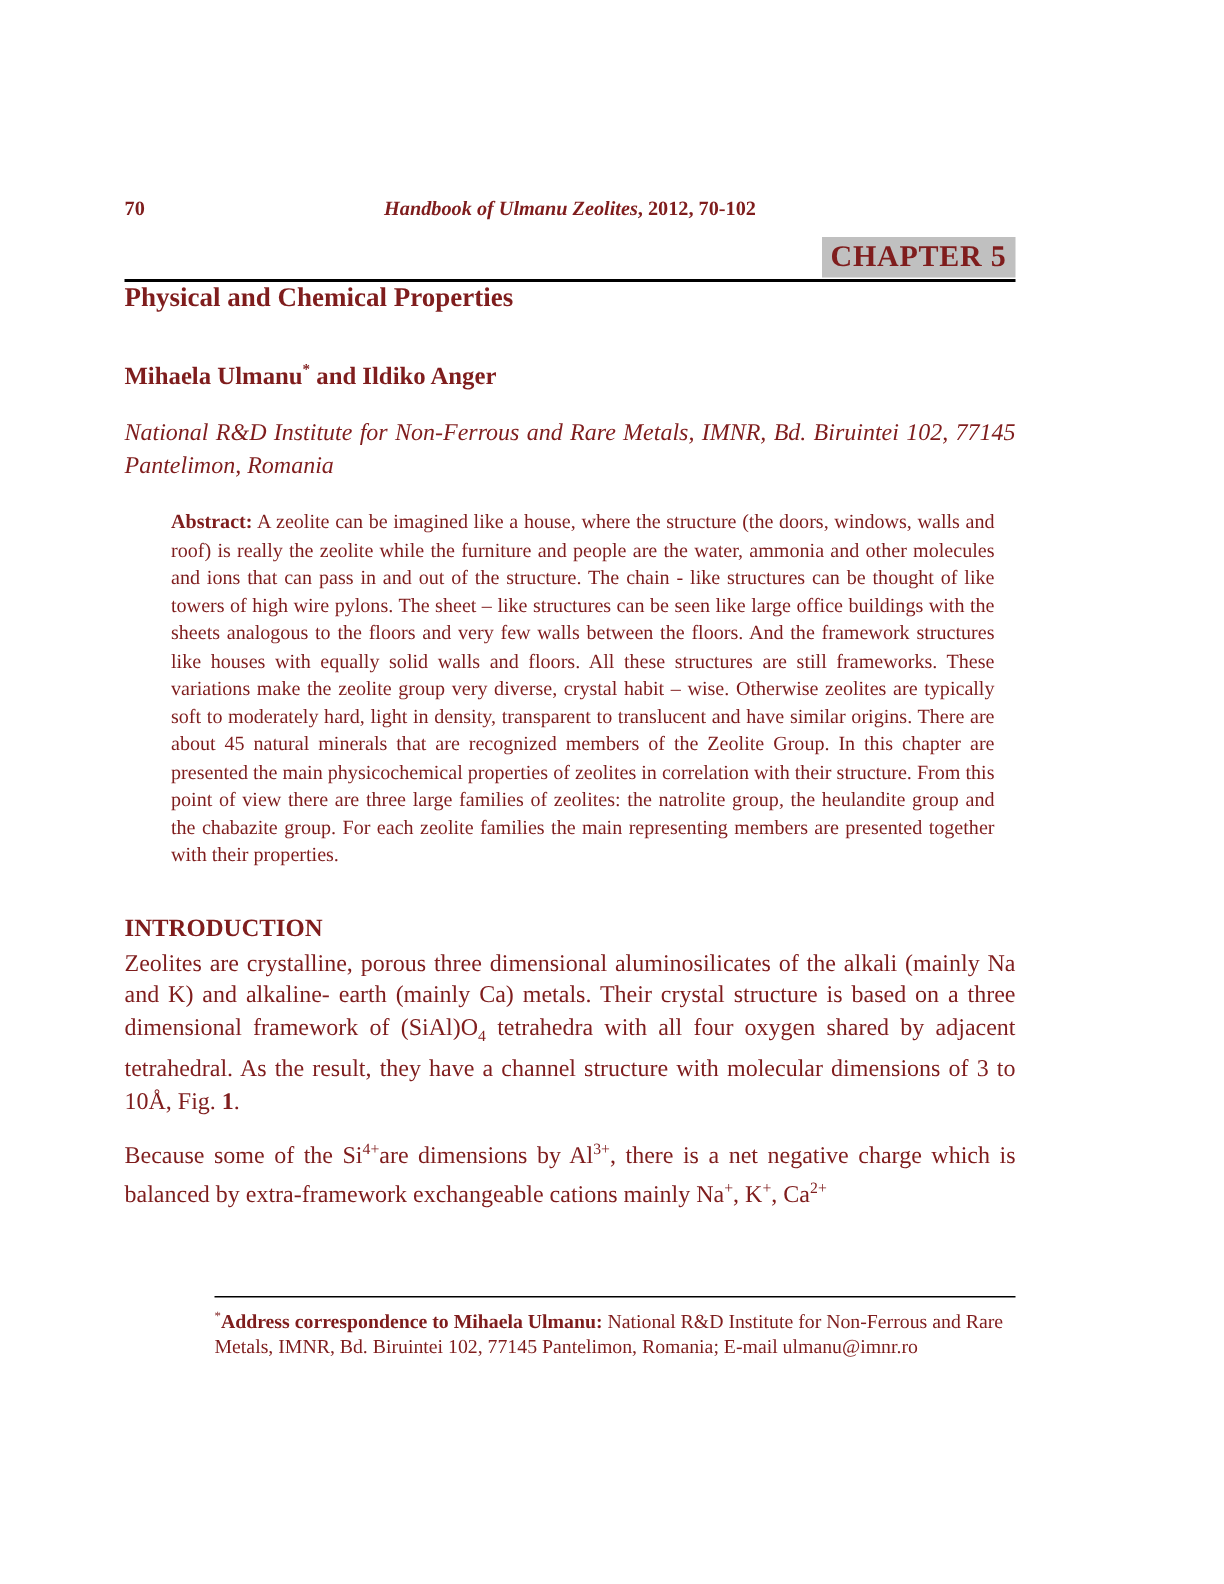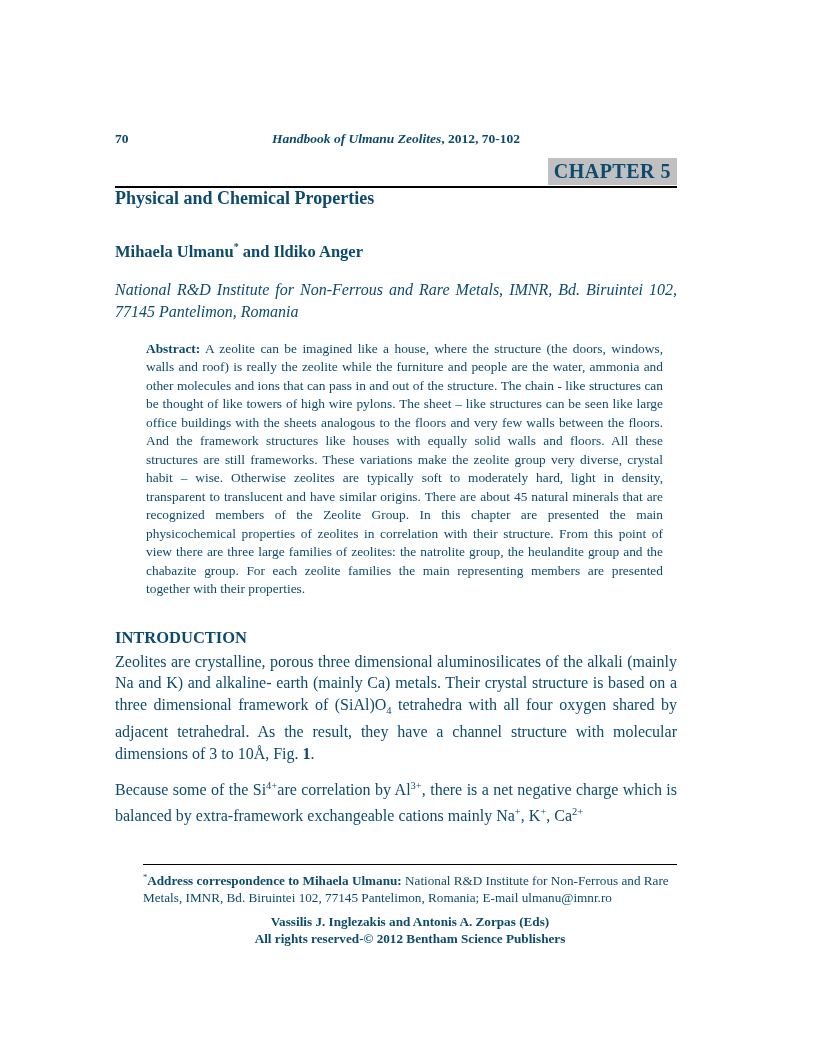--- a/index.html
+++ b/index.html
@@ -3,22 +3,22 @@
 <meta charset="utf-8">
 <style>
   * { margin: 0; padding: 0; box-sizing: border-box; }
   html, body { background: #ffffff; }
   .page {
     position: relative;
     width: 816px;
     height: 1056px;
     background: #ffffff;
     font-family: "Liberation Serif", "DejaVu Serif", serif;
-    color: #0c4a6e;
-    padding: 130px 139px 0 115px;
+    color: #7f1d1d;
+    padding: 130px 139px 0 83px;
     overflow: hidden;
   }
   
   .running-header {
     position: relative;
     height: 17px;
     font-size: 13.5px;
     line-height: 17px;
     font-weight: bold;
   }
@@ -101,24 +101,20 @@
 
   <p class="affiliation">National R&amp;D Institute for Non-Ferrous and Rare Metals, IMNR, Bd. Biruintei 102, 77145 Pantelimon, Romania</p>
 
   <p class="abstract"><b>Abstract:</b><span> A zeolite can be imagined like a house, where the structure (the doors, windows, walls and roof) is really the zeolite while the furniture and people are the water, ammonia and other molecules and ions that can pass in and out of the structure. The chain - like structures can be thought of like towers of high wire pylons. The sheet – like structures can be seen like large office buildings with the sheets analogous to the floors and very few walls between the floors. And the framework structures like houses with equally solid walls and floors. All these structures are still frameworks. These variations make the zeolite group very diverse, crystal habit – wise. Otherwise zeolites are typically soft to moderately hard, light in density, transparent to translucent and have similar origins. There are about 45 natural minerals that are recognized members of the Zeolite Group. In this chapter are presented the main physicochemical properties of zeolites in correlation with their structure. From this point of view there are three large families of zeolites: the natrolite group, the heulandite group and the chabazite group. For each zeolite families the main representing members are presented together with their properties.</span></p>
 
 
   <h2 class="section">INTRODUCTION</h2>
 
   <p class="body-para"><span>Zeolites are crystalline, porous three dimensional aluminosilicates of the alkali (mainly Na and K) and alkaline- earth (mainly Ca) metals. Their crystal structure is based on a three dimensional framework of (SiAl)O</span><sub>4</sub><span> tetrahedra with all four oxygen shared by adjacent tetrahedral. As the result, they have a channel structure with molecular dimensions of 3 to 10Å, Fig. </span><b>1</b><span>.</span></p>
 
-  <p class="body-para"><span>Because some of the Si</span><sup>4+</sup><span>are correlation by Al</span><sup>3+</sup><span>, there is a net negative charge which is balanced by extra-framework exchangeable cations mainly Na</span><sup>+</sup><span>, K</span><sup>+</sup><span>, Ca</span><sup>2+</sup></p>
+  <p class="body-para"><span>Because some of the Si</span><sup>4+</sup><span>are dimensions by Al</span><sup>3+</sup><span>, there is a net negative charge which is balanced by extra-framework exchangeable cations mainly Na</span><sup>+</sup><span>, K</span><sup>+</sup><span>, Ca</span><sup>2+</sup></p>
 
   <footer class="page-footer">
     <div class="footnote-rule"></div>
     <p class="footnote"><sup>*</sup><b>Address correspondence to Mihaela Ulmanu:</b><span> National R&amp;D Institute for Non-Ferrous and Rare Metals, IMNR, Bd. Biruintei 102, 77145 Pantelimon, Romania; E-mail ulmanu@imnr.ro</span></p>
-    <p class="publisher">
-      <span class="pub-line">Vassilis J. Inglezakis and Antonis A. Zorpas (Eds)</span>
-      <span class="pub-line">All rights reserved-© 2012 Bentham Science Publishers</span>
-    </p>
   </footer>
 
 </div>
 
 </body></html>

